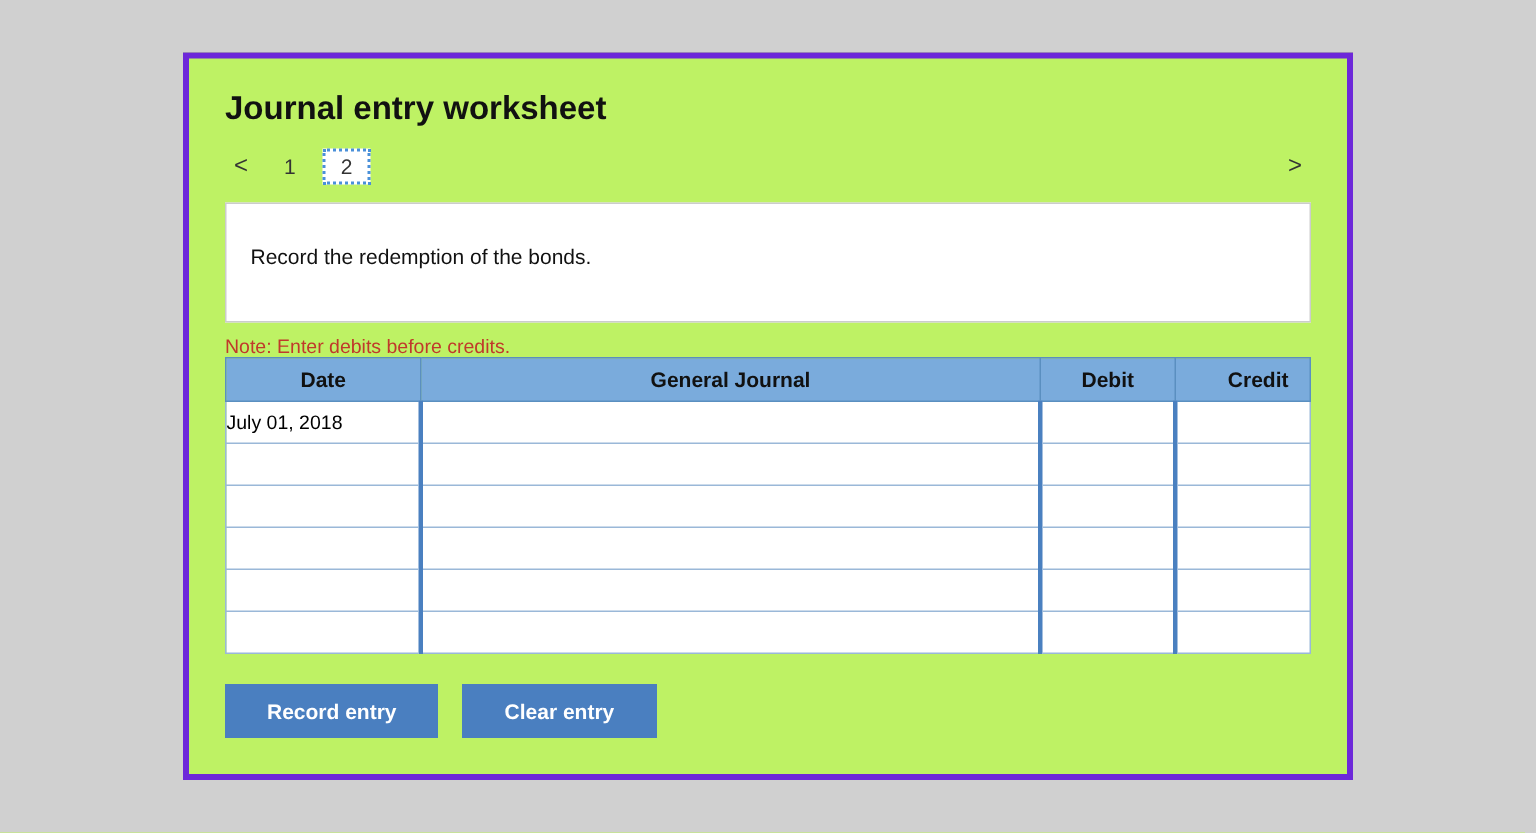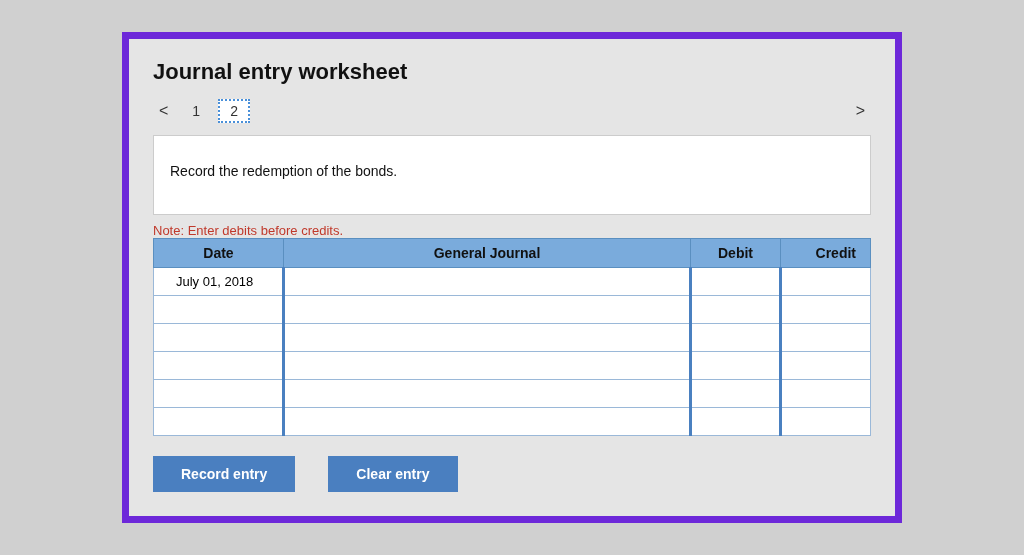--- a/index.html
+++ b/index.html
@@ -6,22 +6,22 @@
     body {
       background: #d0d0d0;
       display: flex;
       justify-content: center;
       align-items: center;
       min-height: 100vh;
       font-family: Arial, sans-serif;
       font-size: 14px;
     }
     .worksheet-container {
-      background: #e5e5e5;
-      border: 7px solid #6d28d9;
+      background: #bef264;
+      border: 4px solid #6d28d9;
       width: 780px;
       padding: 20px 24px 24px 24px;
     }
     .title {
       font-size: 22px;
       font-weight: bold;
       margin-bottom: 14px;
       color: #111;
     }
     .pagination {
@@ -87,41 +87,41 @@
       width: 90px;
       text-align: center;
     }
     .journal-table thead tr th.th-credit {
       width: 90px;
       text-align: right;
     }
     .journal-table tbody tr td {
       border: 1px solid #9ab8d8;
       height: 28px;
-      padding: 2px 22px;
+      padding: 2px 0;
       background: #fff;
       font-size: 13px;
     }
     .journal-table tbody tr td.td-date {
       width: 130px;
     }
     .journal-table tbody tr td.td-journal {
       border-left: 3px solid #4a80c0;
     }
     .journal-table tbody tr td.td-debit {
       width: 90px;
       border-left: 3px solid #4a80c0;
     }
     .journal-table tbody tr td.td-credit {
       width: 90px;
       border-left: 3px solid #4a80c0;
     }
     .buttons-row {
       display: flex;
-      gap: 17px;
+      gap: 0;
       align-items: flex-start;
     }
     .btn {
       background: #4a7fc0;
       color: #fff;
       border: none;
       padding: 10px 28px;
       font-size: 14px;
       font-weight: bold;
       cursor: pointer;

